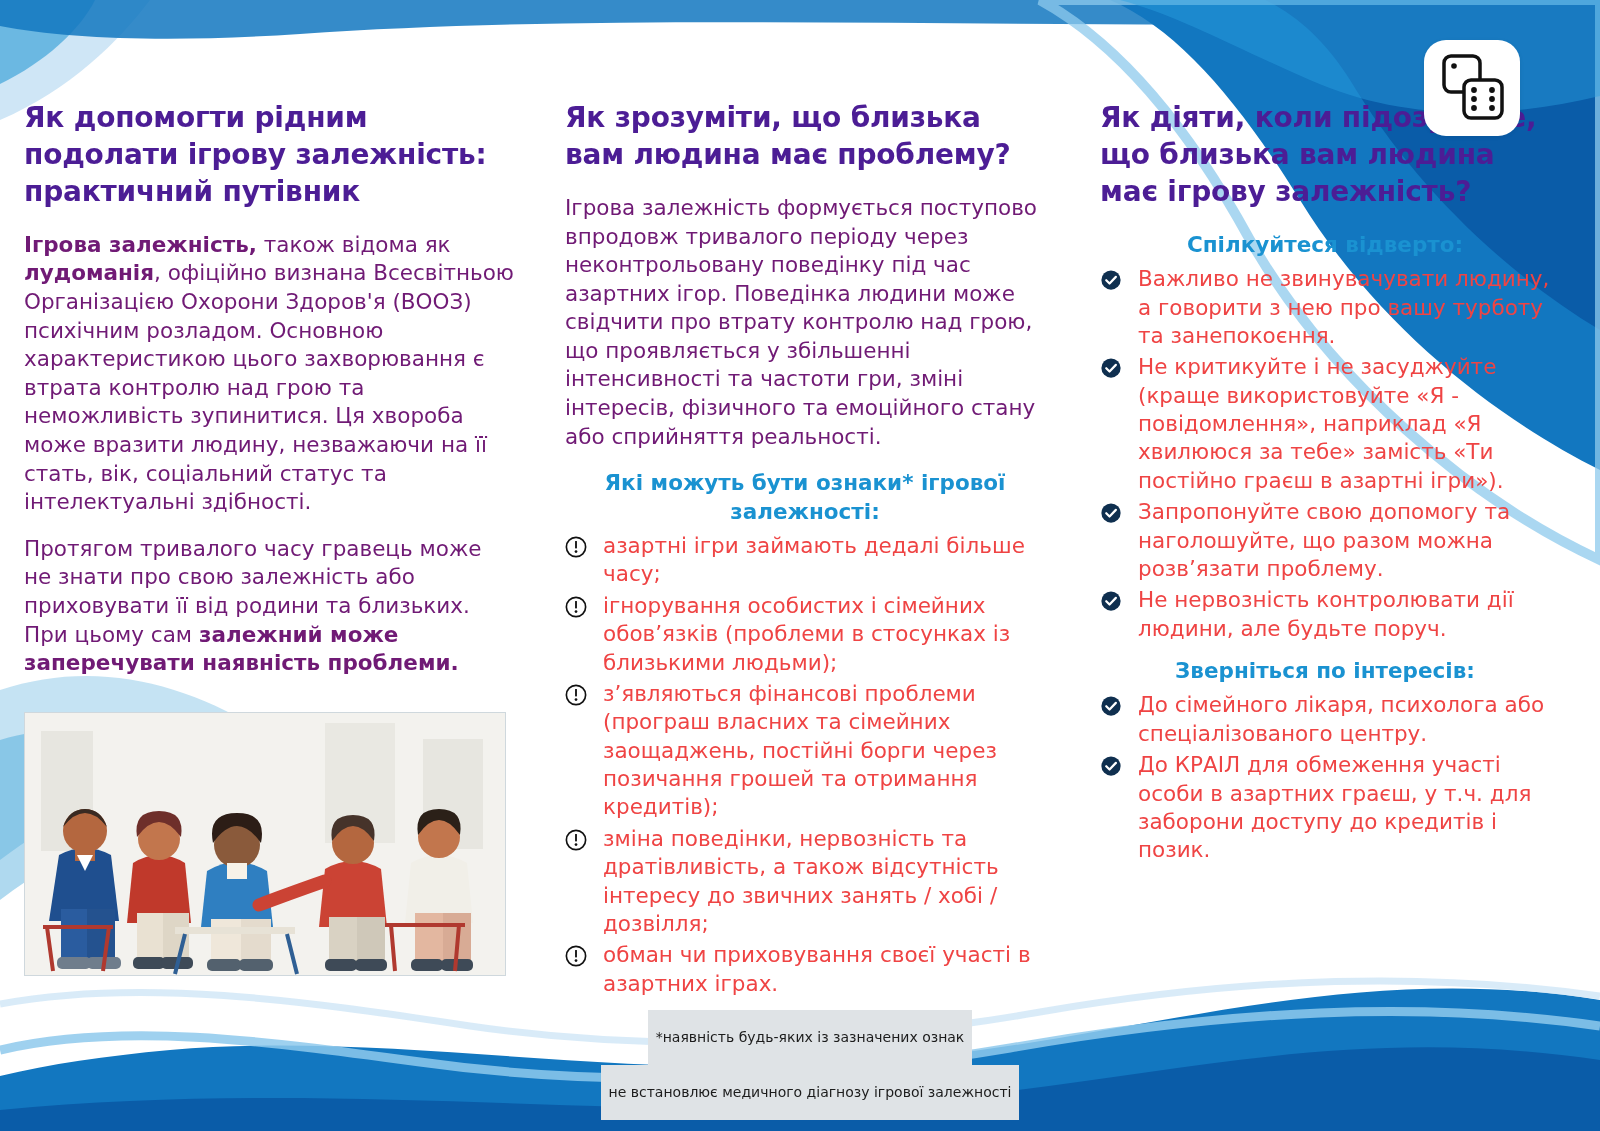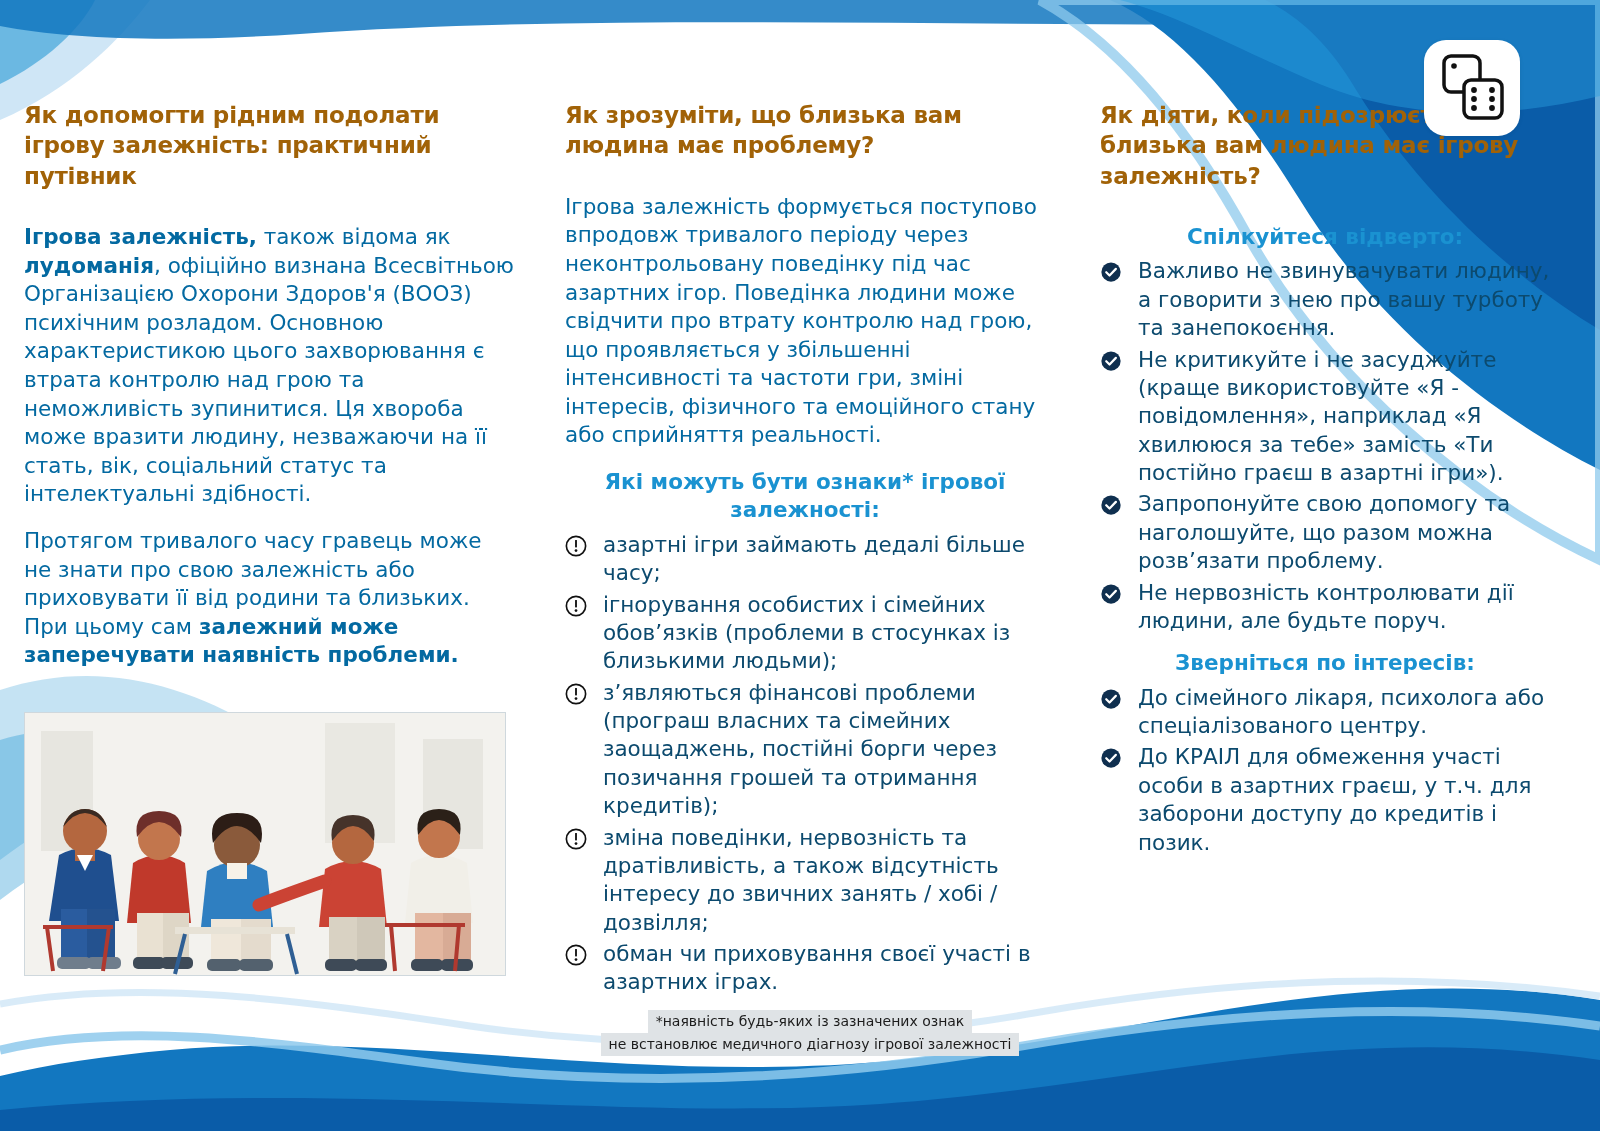--- a/index.html
+++ b/index.html
@@ -13,52 +13,52 @@
   #bg-waves{position:absolute;inset:0;width:1600px;height:1131px;z-index:0;}
   .page{position:absolute;inset:0;z-index:2;}
 
   
   .col{position:absolute;}
   #col-left{left:24px;top:100px;width:490px;}
   #col-mid{left:565px;top:100px;width:480px;}
   #col-right{left:1100px;top:100px;width:450px;}
 
   h2.col-title{
-    margin:0 0 32px 0;
-    color:#a16207;
-    font-size:23px;
+    margin:0 0 20px 0;
+    color:#4c1d95;
+    font-size:28px;
     line-height:1.32;
     font-weight:bold;
     letter-spacing:-0.2px;
   }
   p.body{
     margin:0 0 18px 0;
     font-size:21.5px;
     line-height:1.33;
-    color:#0369a1;
+    color:#701a75;
   }
   p.body b{font-weight:bold;}
   h3.sub{
     margin:0 0 6px 0;
     color:#1a92d1;
     font-size:21.5px;
     font-weight:bold;
     line-height:1.32;
     text-align:center;
   }
   h3.sub.spaced{margin-top:14px;}
 
   ul.list{list-style:none;margin:0 0 0 0;padding:0;}
   ul.list li{
     position:relative;
     padding-left:38px;
     margin-bottom:3px;
     font-size:21.5px;
     line-height:1.32;
-    color:#0c4a6e;
+    color:#ef4444;
   }
   .bullet-icon{
     position:absolute;left:0;top:4px;
     width:22px;height:22px;
   }
 
   
   #dice-logo{
     position:absolute;left:1424px;top:40px;
     width:96px;height:96px;border-radius:22px;
@@ -76,21 +76,21 @@
   #footnote{
     position:absolute;left:600px;top:1010px;width:420px;
     text-align:center;
   }
   #footnote .fn-line{
     display:inline-block;
     background:#dfe3e6;
     color:#1c1c1c;
     font-size:14px;
     line-height:1.5;
-    padding:1px 8px;
+    padding:17px 8px;
     margin:0;
   }
 </style>
 </head>
 <body>
 
 <svg id="bg-waves" viewBox="0 0 1600 1131" preserveAspectRatio="none">
   <rect x="0" y="0" width="1600" height="1131" fill="#ffffff"></rect>
 
   <path d="M0,0 L150,0 C120,40 70,90 0,120 Z" fill="#cfe6f6"></path>

